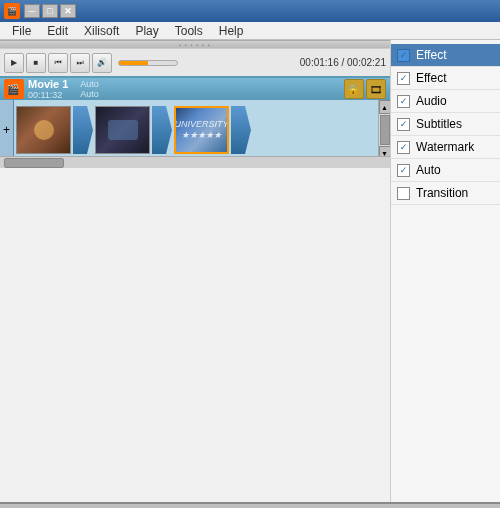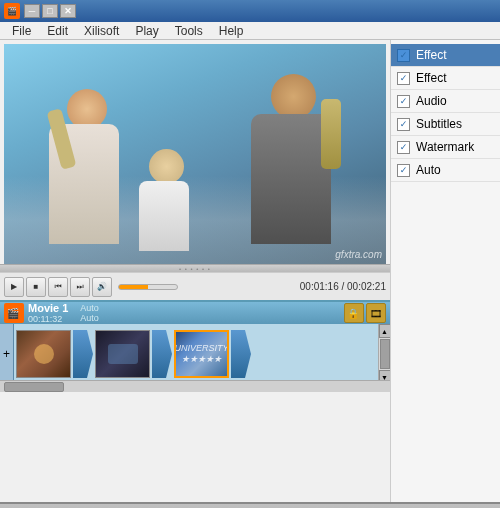--- a/index.html
+++ b/index.html
@@ -266,48 +266,20 @@
   <span class="menu-item">Xilisoft</span>
   <span class="menu-item">Play</span>
   <span class="menu-item">Tools</span>
   <span class="menu-item">Help</span>
 </div>
 
 <div class="main-content">
 
   <div class="video-section">
 
-    <div style="display:flex; height:224px;">
-      <div class="video-preview" style="flex:1;">
-        <div class="video-preview-bg">
-
-          <div style="position:absolute;top:0;left:0;right:0;bottom:0;background:linear-gradient(160deg,#87CEEB 0%,#6aaccc 30%,#5a8aaa 60%,#3a5a70 100%);"></div>
-
-          <div style="position:absolute;bottom:0;left:0;right:0;height:40%;background:linear-gradient(to top,#c8c8c8,#e0e0e0,transparent);opacity:0.3;"></div>
-
-          <div style="position:absolute;bottom:10px;left:45px;width:75px;height:165px;">
-            <div style="width:40px;height:40px;background:radial-gradient(#e8c090,#c89060);border-radius:50%;margin:0 auto;"></div>
-            <div style="width:70px;height:120px;background:linear-gradient(to bottom,#e8e0d8,#c8c0b0);border-radius:10px 10px 0 0;margin-top:-5px;"></div>
-            <div style="position:absolute;top:20px;left:5px;width:15px;height:60px;background:#c8b878;border-radius:5px;transform:rotate(-15deg);"></div>
-          </div>
-
-          <div style="position:absolute;bottom:5px;right:50px;width:85px;height:185px;">
-            <div style="width:45px;height:45px;background:radial-gradient(#d4a870,#b08050);border-radius:50%;margin:0 auto;"></div>
-            <div style="width:80px;height:130px;background:linear-gradient(to bottom,#808080,#505050);border-radius:10px 10px 0 0;margin-top:-5px;"></div>
-            <div style="position:absolute;top:25px;right:-5px;width:20px;height:70px;background:linear-gradient(to bottom,#c8b870,#a09040);border-radius:5px;"></div>
-          </div>
-
-          <div style="position:absolute;bottom:5px;left:135px;width:55px;height:110px;">
-            <div style="width:35px;height:35px;background:radial-gradient(#e8d0a0,#c8b080);border-radius:50%;margin:0 auto;"></div>
-            <div style="width:50px;height:70px;background:linear-gradient(to bottom,#f0f0f0,#d0d0d0);border-radius:8px 8px 0 0;margin-top:-3px;"></div>
-          </div>
-          <div class="watermark">gfxtra.com</div>
-        </div>
-      </div>
-    </div>
 
     <div class="drag-handle">
       <span class="drag-dots">• • • • • •</span>
     </div>
 
     <div class="controls-bar">
       <div class="ctrl-btn">▶</div>
       <div class="ctrl-btn">■</div>
       <div class="ctrl-btn">⏮</div>
       <div class="ctrl-btn">⏭</div>
@@ -402,20 +374,24 @@
       <span class="panel-label">Subtitles</span>
     </div>
     <div class="panel-item">
       <div class="checkbox">✓</div>
       <span class="panel-label">Watermark</span>
     </div>
     <div class="panel-item">
       <div class="checkbox">✓</div>
       <span class="panel-label">Auto</span>
     </div>
+    <div class="panel-item">
+      <div class="checkbox"></div>
+      <span class="panel-label">Transition</span>
+    </div>
 
     <div style="position:absolute;right:0;top:240px;width:14px;">
     </div>
   </div>
 
 </div>
 
 <div class="bottom-toolbar">
   
   

